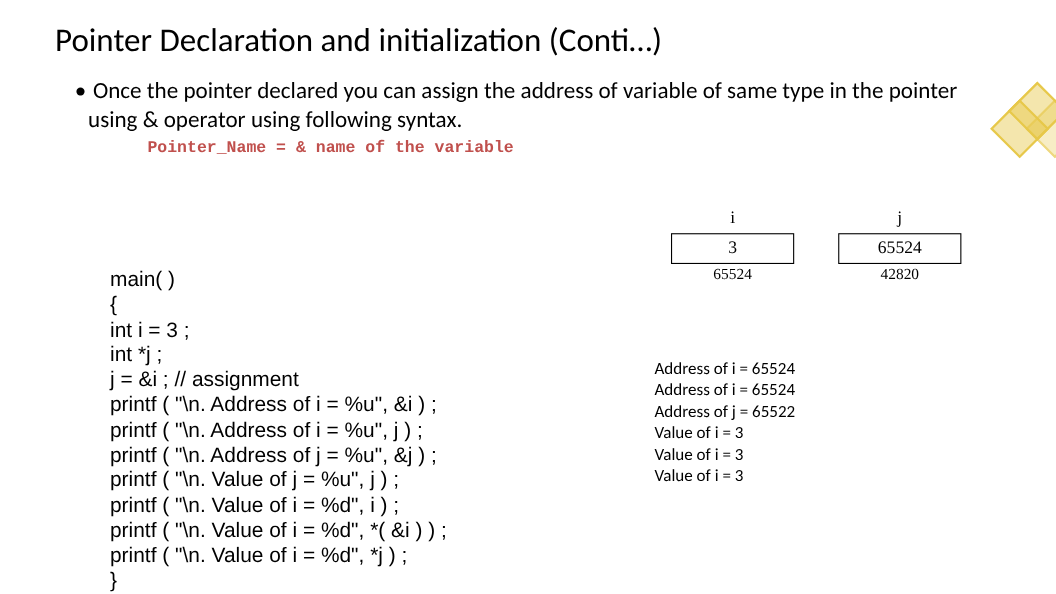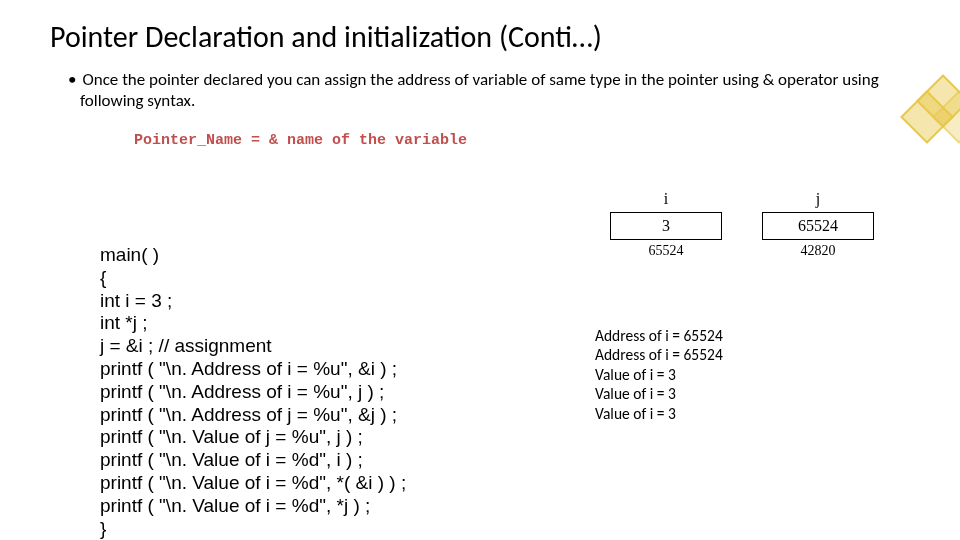--- a/index.html
+++ b/index.html
@@ -20,33 +20,33 @@
     box-sizing: border-box;
     padding: 18px 50px 0 50px;
   }
   .title {
     font-size: 30px;
     font-weight: 400;
     margin: 0 0 14px 0;
     font-family: "Segoe UI Light", "Segoe UI", Calibri, Arial, sans-serif;
   }
   .bullet {
-    font-size: 17px;
+    font-size: 21px;
     text-indent: -12px;
     padding-left: 30px;
     line-height: 1.25;
     margin-bottom: 4px;
   }
   .bullet .dot { padding-right: 6px; }
   .syntax {
     font-family: Consolas, "Courier New", monospace;
     font-size: 15px;
     font-weight: bold;
     color: #c0504d;
-    margin: 20px 0 0 84px;
+    margin: 4px 0 0 84px;
   }
   .codeblock {
     font-family: Liberation Sans, sans-serif;
     font-size: 19px;
     line-height: 1.2;
     white-space: pre;
     position: absolute;
     left: 100px;
     top: 244px;
   }
@@ -156,18 +156,19 @@
             <span>65524</span>
           </div>
         <div class="addr">42820</div>
       </div>
     </div>
   </div>
 
   <div class="output">
     <div>Address of i = 65524</div>
     <div>Address of i = 65524</div>
+    <div>Address of j = 65522</div>
     <div>Value of i = 3</div>
     <div>Value of i = 3</div>
     <div>Value of i = 3</div>
   </div>
 
 </div>
 
 </body></html>

